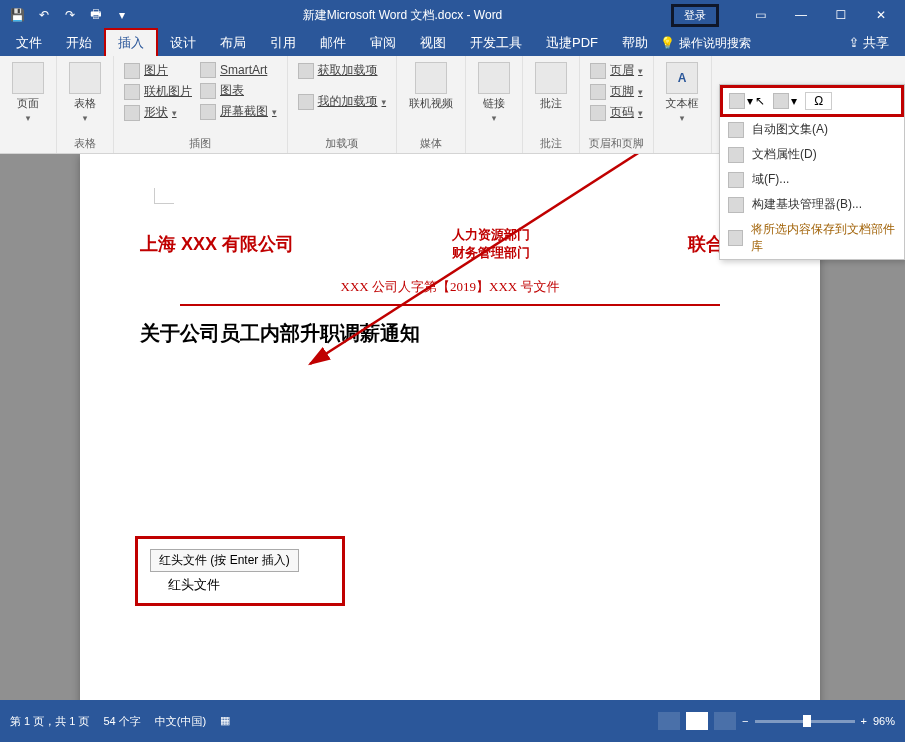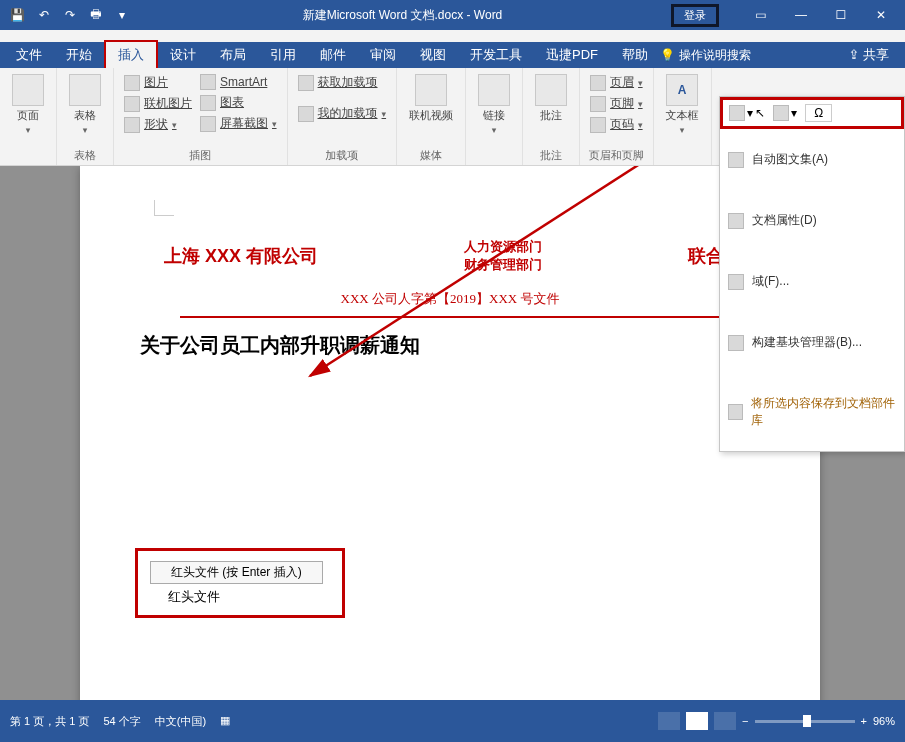--- a/index.html
+++ b/index.html
@@ -6,54 +6,54 @@
 body { width: 905px; height: 742px; background: #f3f3f3; overflow: hidden; font-size: 12px; }
 
 .titlebar { height: 30px; background: #2b579a; color: #fff; display: flex; align-items: center; padding: 0 6px; }
 .titlebar .qat { display: flex; gap: 2px; align-items: center; }
 .titlebar .qat span { width: 24px; height: 22px; display: flex; align-items: center; justify-content: center; cursor: pointer; }
 .titlebar .title { flex: 1; text-align: center; font-size: 12px; }
 .titlebar .wincontrols { display: flex; gap: 4px; align-items: center; }
 .titlebar .login { border: 3px solid #0f172a; padding: 1px 10px; margin-right: 20px; font-size: 11px; }
 .titlebar .winbtn { width: 36px; height: 22px; display:flex; align-items:center; justify-content:center; }
 
-.tabs { height: 26px; background: #2b579a; color: #fff; display: flex; align-items: center; padding: 0 4px; margin-top: 12px; }
+.tabs { height: 26px; background: #2b579a; color: #fff; display: flex; align-items: center; padding: 0 4px; }
 .tabs .tab { padding: 4px 12px; cursor: pointer; font-size: 13px; }
 .tabs .tab.active { background: #f3f3f3; color: #2b579a; border: 2px solid #c00000; }
 .tabs .spacer { flex: 1; }
 .tabs .help { display: flex; align-items: center; gap: 4px; }
 
 .ribbon { height: 98px; background: #f3f3f3; border-bottom: 1px solid #d4d4d4; display: flex; position: relative; }
 .group { border-right: 1px solid #e1e1e1; display: flex; flex-direction: column; }
 .group .body { flex: 1; display: flex; align-items: flex-start; padding: 4px 6px 0; }
 .group .label { text-align: center; font-size: 11px; color: #666; padding-bottom: 2px; }
 .bigbtn { display: flex; flex-direction: column; align-items: center; padding: 2px 6px; cursor: pointer; gap:2px; }
 .bigbtn .ic { width: 32px; height: 32px; background: #e8e8e8; border: 1px solid #c8c8c8; }
 .bigbtn .txt { font-size: 11px; color: #444; }
 .smallrow { font-size: 12px; color: #444; display: flex; align-items: center; gap: 4px; padding: 2px 4px; cursor: pointer; white-space: nowrap; text-decoration: underline; }
 .sic { width: 16px; height: 16px; background: #d9d9d9; border: 1px solid #bbb; display:inline-block; }
 .chev { font-size: 9px; color: #666; }
 
 .dropdown { position: absolute; top: 28px; right: 0; width: 186px; background: #fff; border: 1px solid #c6c6c6; box-shadow: 2px 2px 6px rgba(0,0,0,0.2); z-index: 100; }
 .dropdown .head { border-bottom: 1px solid #ddd; padding: 4px 6px; display:flex; gap:8px; border: 3px solid #c00000; }
 .dropdown .head span { display:flex; align-items:center; gap:2px; }
-.dropdown .item { padding: 22px 8px; display:flex; align-items:center; gap:8px; font-size:12px; color:#333; cursor:pointer; }
+.dropdown .item { padding: 4px 8px; display:flex; align-items:center; gap:8px; font-size:12px; color:#333; cursor:pointer; }
 .dropdown .item.disabled { color:#a16207; }
 
 .canvas { position: relative; background: #909090; height: 560px; overflow: hidden; }
 .page { position: absolute; left: 80px; top: 0px; width: 740px; height: 900px; background: #fff; box-shadow: 0 2px 8px rgba(0,0,0,0.3); padding: 50px 60px; }
-.doc-head { display:flex; justify-content:space-between; align-items:center; color:#c00000; font-weight:bold; font-family:SimSun; padding-top: 22px; margin-left: 24px; }
+.doc-head { display:flex; justify-content:space-between; align-items:center; color:#c00000; font-weight:bold; font-family:SimSun; padding-top: 22px; }
 .doc-head .c1 { font-size: 18px; }
 .doc-head .c2 { font-size: 13px; text-align:center; line-height:1.4; }
 .doc-head .c3 { font-size: 18px; }
 .doc-num { text-align:center; color:#c00000; font-family:SimSun; font-size:13px; margin-top:16px; }
 .redline { border-top: 2px solid #c00000; margin: 8px 40px 14px; }
 .doc-title { text-align:left; font-size:20px; font-weight:bold; font-family:SimSun; }
 .autotext-box { border:3px solid #c00000; position:absolute; left:135px; top:382px; width:210px; height:70px; background:#fff; padding:10px 12px; z-index:5;}
-.autotext-hint { border:1px solid #aaa; background:#f7f7f7; padding:2px 20px; font-size:12px; display:inline-block; }
+.autotext-hint { border:1px solid #aaa; background:#f7f7f7; padding:2px 8px; font-size:12px; display:inline-block; }
 .autotext-lbl { font-size:13px; margin-top:4px; padding-left:18px;}
 
 svg.arrow { position:absolute; z-index:50; pointer-events:none; }
 
 .statusbar { position:absolute; bottom:0; left:0; right:0; height:42px; background:#2b579a; color:#fff; display:flex; align-items:center; padding:0 10px; font-size:11px; }
 .statusbar .left { display:flex; gap:14px; }
 .statusbar .right { margin-left:auto; display:flex; align-items:center; gap:6px; }
 .viewbtn { width:22px; height:18px; background:rgba(255,255,255,0.15); display:inline-block; }
 .viewbtn.active { background:#fff; }
 .slider { width:100px; height:3px; background:rgba(255,255,255,0.4); position:relative; }

